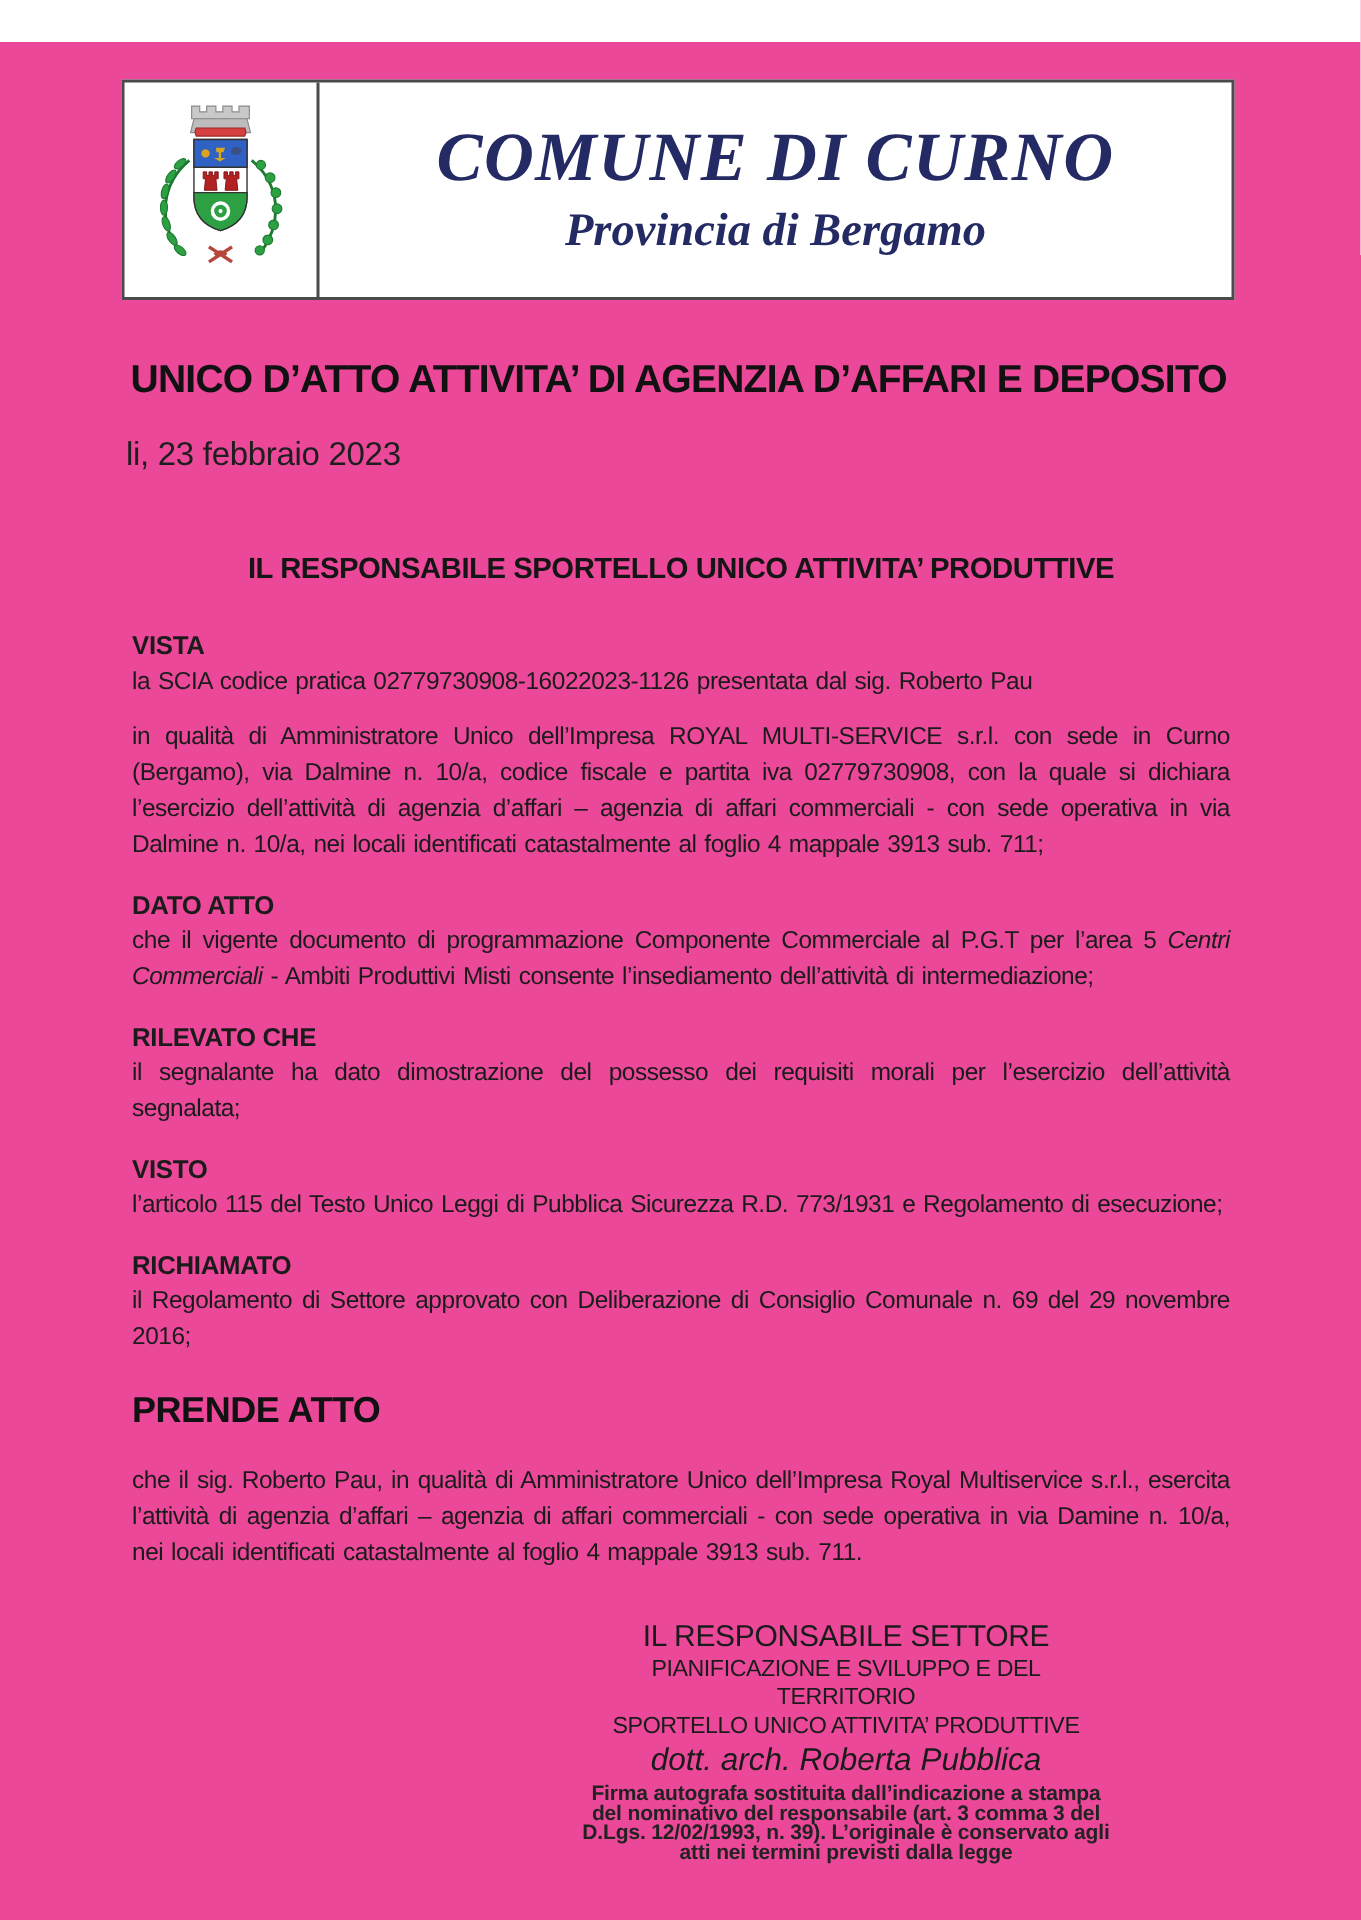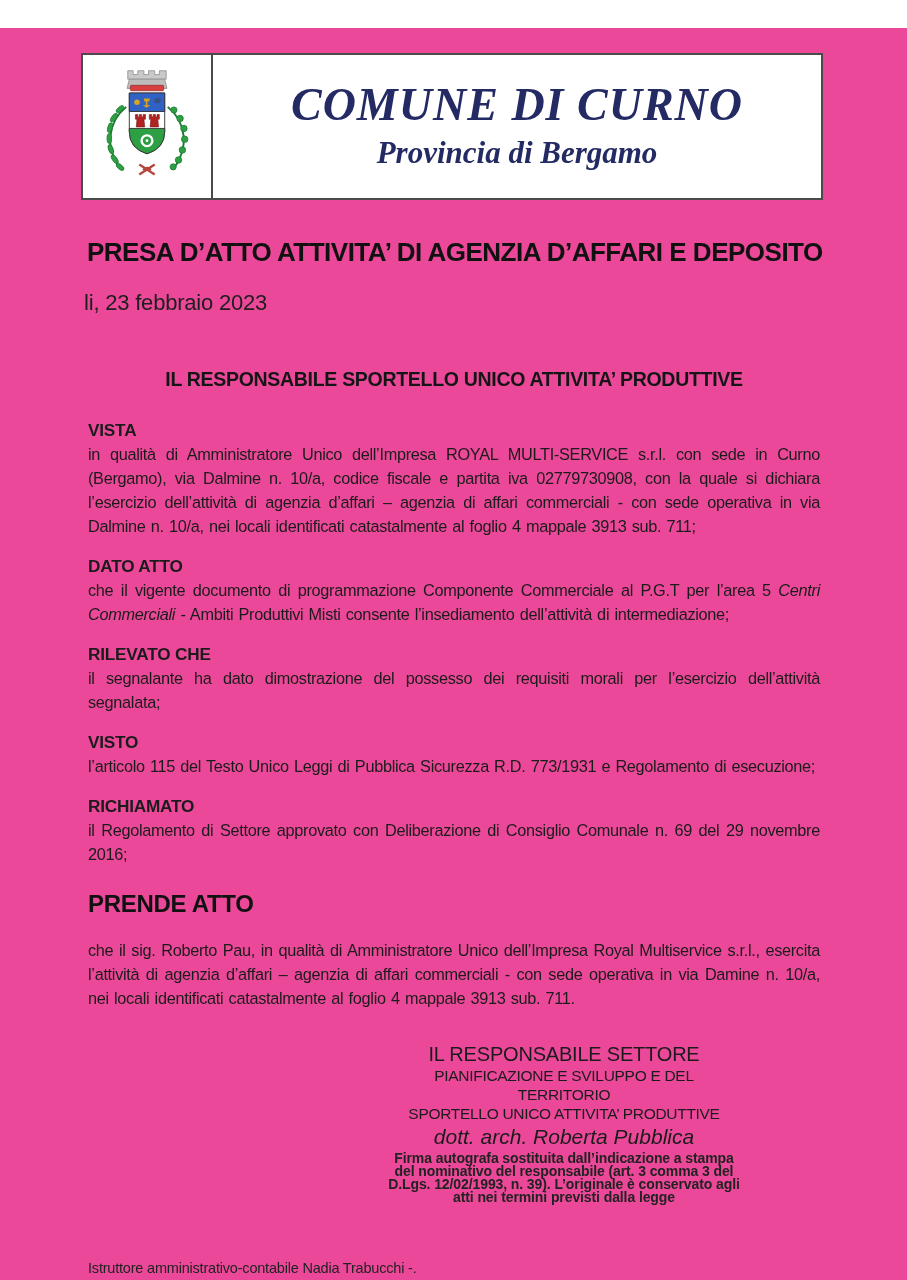--- a/index.html
+++ b/index.html
@@ -130,29 +130,30 @@
           <circle cx="65" cy="96" r="1.8" fill="#ffffff"></circle>
         </g>
       </svg>
     </div>
     <div class="org-cell">
       <div class="org-name">COMUNE DI CURNO</div>
       <div class="org-sub">Provincia di Bergamo</div>
     </div>
   </div>
 
-  <div class="doc-title">PRESA D’ATTO ATTIVITA’ DI AGENZIA D’AFFARI E DEPOSITO</div>
+  <div class="doc-title">UNICO D’ATTO ATTIVITA’ DI AGENZIA D’AFFARI E DEPOSITO</div>
   <div class="date-line">li, 23 febbraio 2023</div>
   <div class="subject-heading">IL RESPONSABILE SPORTELLO UNICO ATTIVITA’ PRODUTTIVE</div>
 
   <div class="main-flow">
     <div id="clauses">
     <div class="clause-row">
       <div class="clause-label">VISTA</div>
       <div class="clause-body">
+            <p class="clause-par"><span>la SCIA codice pratica 02779730908-16022023-1126 presentata dal sig. Roberto Pau</span></p>
             <p class="clause-par"><span>in qualità di Amministratore Unico dell’Impresa ROYAL MULTI-SERVICE s.r.l. con sede in Curno (Bergamo), via Dalmine n. 10/a, codice fiscale e partita iva 02779730908, con la quale si dichiara l’esercizio dell’attività di agenzia d’affari – agenzia di affari commerciali - con sede operativa in via Dalmine n. 10/a, nei locali identificati catastalmente al foglio 4 mappale 3913 sub. 711;</span></p>
           </div>
     </div>
 
     <div class="clause-row">
       <div class="clause-label">DATO ATTO</div>
       <div class="clause-body">
             <p class="clause-par"><span>che il vigente documento di programmazione Componente Commerciale al P.G.T per l’area 5 </span><span class="it">Centri Commerciali</span><span> - Ambiti Produttivi Misti consente l’insediamento dell’attività di intermediazione;</span></p>
           </div>
     </div>

